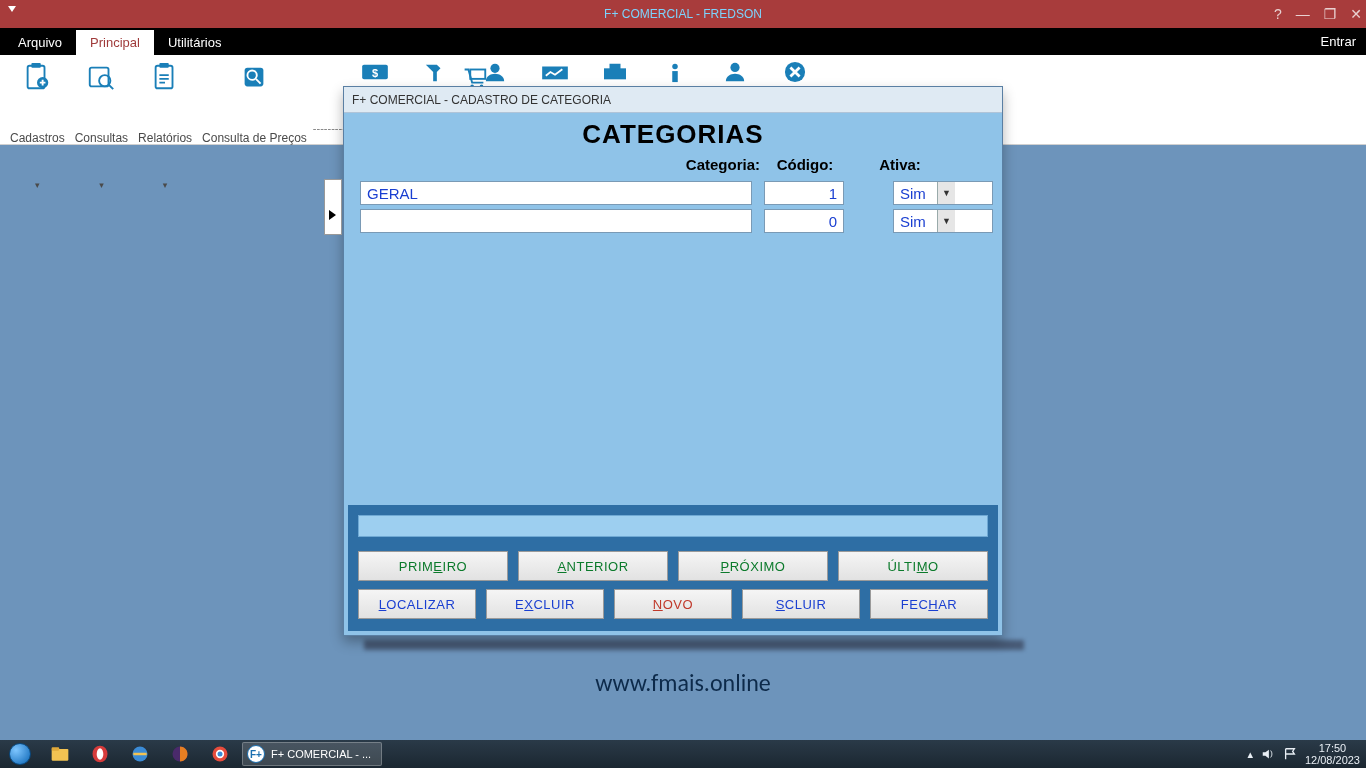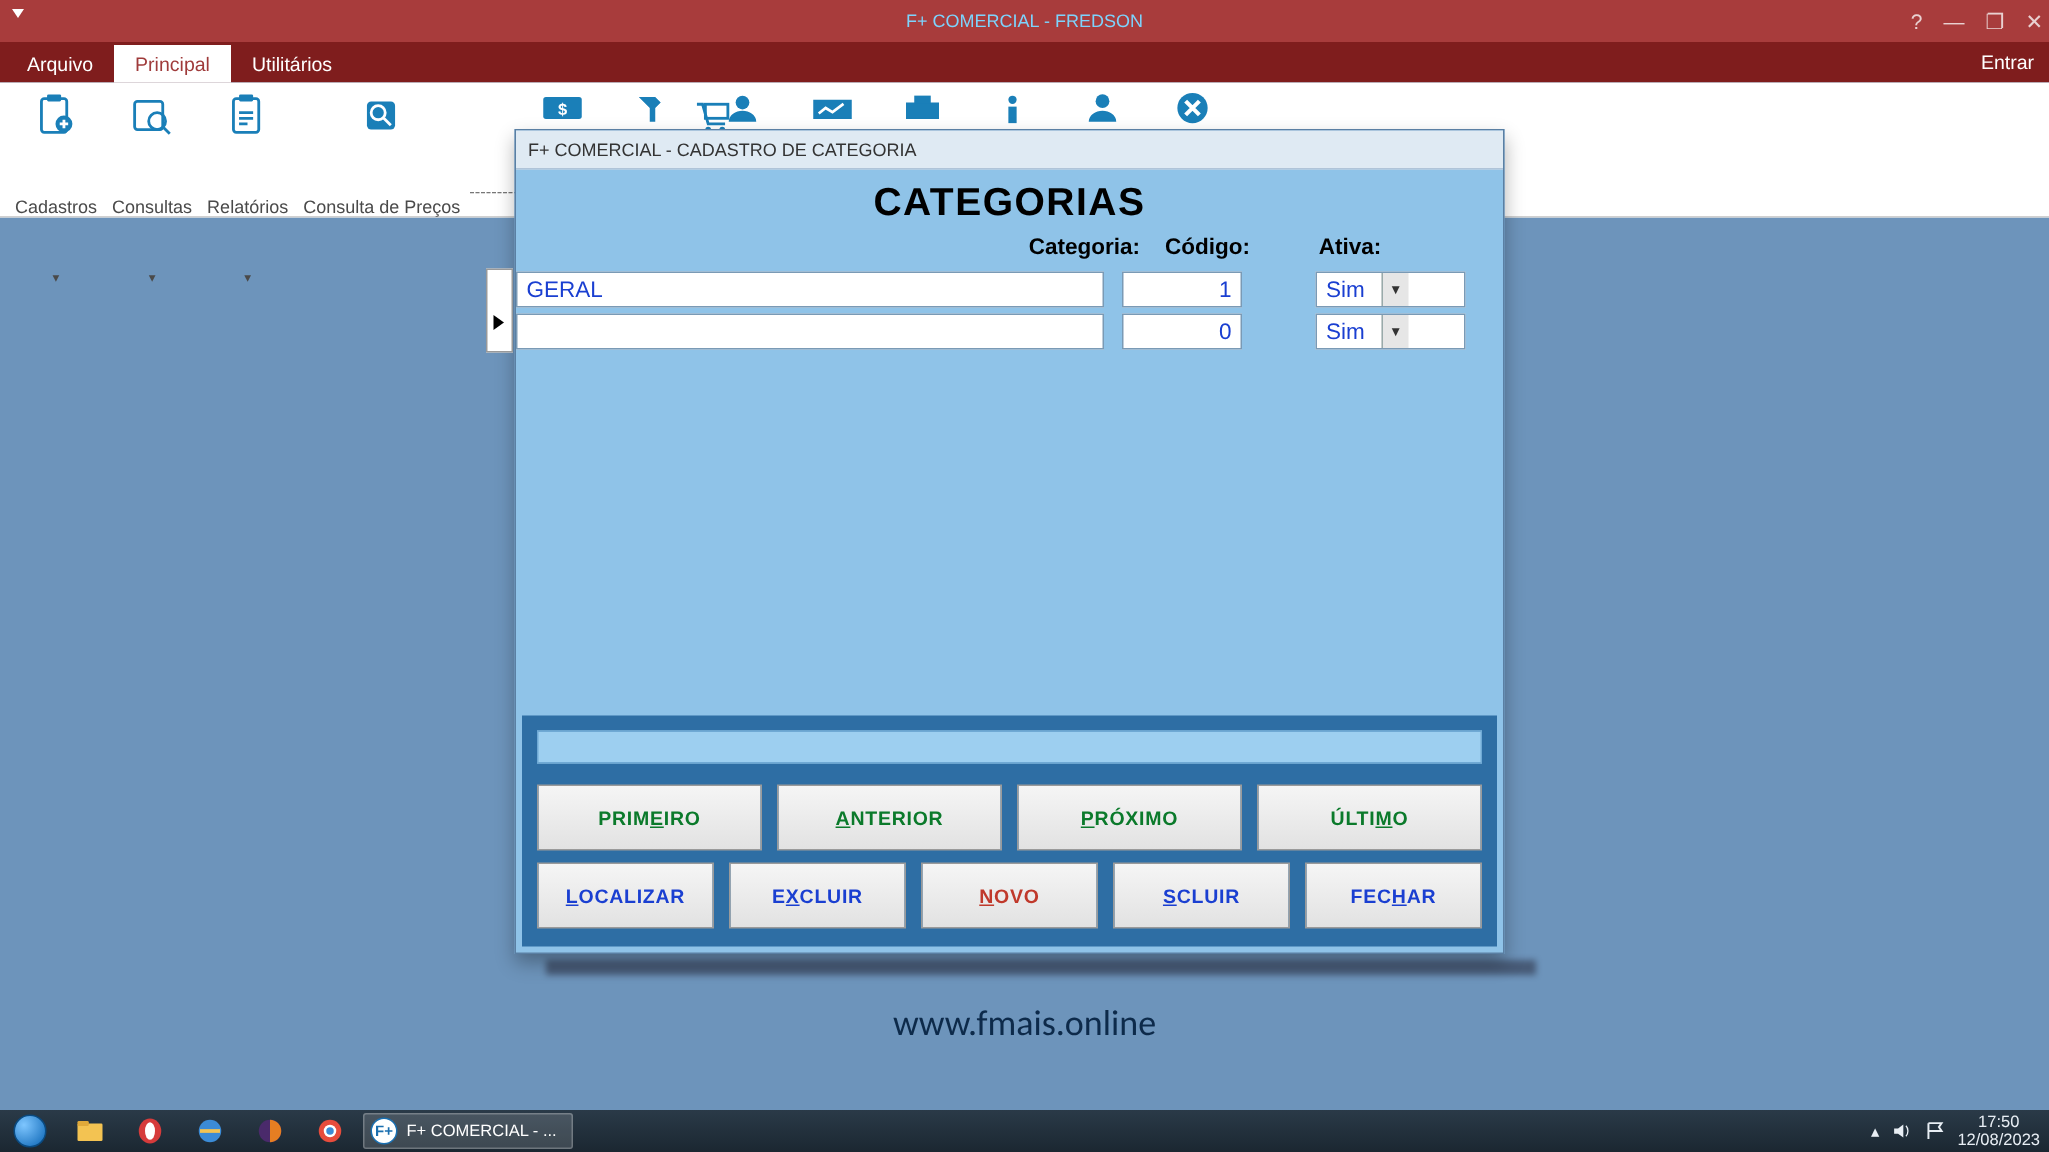--- a/index.html
+++ b/index.html
@@ -7,21 +7,21 @@
 
 
 .titlebar { height: 28px; background: #a83c3c; color: #fff; display: flex; align-items: center; position: relative; font-size: 12px; }
 .titlebar .qat { position: absolute; left: 8px; top: 6px; display: flex; align-items: center; gap: 4px; }
 .titlebar .qat .qat-menu { width: 0; height: 0; border-left: 4px solid transparent; border-right: 4px solid transparent; border-top: 6px solid #fff; }
 .titlebar .title-text { position: absolute; left: 50%; transform: translateX(-50%); color: #7dd3fc; font-size: 12px; }
 .titlebar .win-controls { position: absolute; right: 4px; top: 0; height: 28px; display: flex; align-items: center; gap: 14px; color: #e9d1d1; font-size: 14px; }
 .titlebar .win-controls span { cursor: pointer; }
 
 
-.menutabs { height: 27px; background: #7f1d1d; display: flex; align-items: flex-end; padding-left: 4px; position: relative; }
+.menutabs { height: 27px; background: #000000; display: flex; align-items: flex-end; padding-left: 4px; position: relative; }
 .menutabs .tab { padding: 5px 14px; font-size: 13px; color: #fff; cursor: pointer; }
 .menutabs .tab.active { background: #fff; color: #9f3a3a; }
 .menutabs .right { position: absolute; right: 10px; top: 0; height: 27px; display: flex; align-items: center; color: #fff; font-size: 13px; cursor: pointer; }
 
 
 .ribbon { height: 90px; background: #fff; border-bottom: 1px solid #d0d0d0; display: flex; align-items: flex-start; padding: 4px 6px; gap: 2px; position: relative; z-index: 1; }
 .ribbon .group { display: flex; flex-direction: column; align-items: center; justify-content: flex-start; padding: 2px 4px; gap: 36px; }
 .ribbon .group .icon-slot { height: 32px; display: flex; align-items: center; justify-content: center; }
 .ribbon .group .icon-slot svg { width: 30px; height: 30px; }
 .ribbon .group .label { font-size: 12px; color: #4a4a4a; margin-top: 2px; text-align: center; white-space: nowrap; }
@@ -35,37 +35,37 @@
 
 
 .dialog { position: absolute; left: 343px; top: 86px; width: 660px; height: 550px; background: #8fc3e8; border: 1px solid #5a7fa3; box-shadow: 0 6px 12px rgba(0,0,0,0.3); z-index: 5; }
 .dialog .dlg-title { height: 26px; background: #dfeaf3; border-bottom: 1px solid #b0c4d8; font-size: 12px; color: #333; display: flex; align-items: center; padding: 0 8px; }
 .dialog .heading { font-family: Arial, sans-serif; font-weight: bold; font-size: 26px; text-align: center; padding: 6px 0 2px; letter-spacing: 1px; }
 .dialog .col-headers { display: flex; font-size: 15px; font-weight: bold; padding: 4px 16px 6px; }
 .dialog .col-headers .h-cat { width: 400px; text-align: right; }
 .dialog .col-headers .h-cod { width: 90px; text-align: center; }
 .dialog .col-headers .h-ativa { width: 100px; text-align: center; }
 
-.dialog .rows { position: relative; }
+.dialog .rows { position: relative; padding-left: 16px; }
 .dialog .row { display: flex; align-items: center; gap: 12px; padding: 2px 0; }
 .dialog .row input.cat { width: 392px; height: 24px; border: 1px solid #7a9ab5; padding: 2px 6px; font-size: 15px; color: #1a3fd1; background: #fff; }
 .dialog .row input.cod { width: 80px; height: 24px; border: 1px solid #7a9ab5; padding: 2px 6px; font-size: 15px; color: #1a3fd1; text-align: right; background: #fff; }
 .dialog .row .sel-wrap { position: relative; width: 100px; height: 24px; }
 .dialog .row .sel-wrap input { width: 100%; height: 24px; border: 1px solid #7a9ab5; padding: 2px 22px 2px 6px; font-size: 15px; color: #1a3fd1; background: #fff; margin-left: 37px; }
 .dialog .row .sel-wrap .dd-btn { position: absolute; right: 1px; top: 1px; width: 18px; height: 22px; background: #e6e6e6; border-left: 1px solid #9aa; display: flex; align-items: center; justify-content: center; font-size: 9px; color: #333; cursor: pointer; }
 
 .record-marker { position: absolute; left: -20px; width: 18px; height: 56px; top: 0; background: #fff; border: 1px solid #999; }
 .record-marker .arrow { position: absolute; top: 30px; left: 4px; width: 0; height: 0; border-top: 5px solid transparent; border-bottom: 5px solid transparent; border-left: 7px solid #000; }
 
 
 .dlg-footer { position: absolute; left: 4px; right: 4px; bottom: 4px; background: #2e6ea4; padding: 10px 10px 12px; }
 .dlg-footer .status-bar { height: 22px; background: #9dcff0; margin-bottom: 14px; border: 1px solid #6fa9d4; }
 .dlg-footer .btn-row { display: flex; gap: 10px; margin-bottom: 8px; }
 .dlg-footer .btn-row:last-child { margin-bottom: 0; }
-.dlg-footer button { flex: 1 1 0; height: 44px; background: linear-gradient(#f5f5f5, #e2e2e2); border: 1px solid #9a9a9a; font-size: 13px; font-weight: 700; cursor: pointer; letter-spacing: 0.5px; }
+.dlg-footer button { flex: 1 1 0; height: 30px; background: linear-gradient(#f5f5f5, #e2e2e2); border: 1px solid #9a9a9a; font-size: 13px; font-weight: 400; cursor: pointer; letter-spacing: 0.5px; }
 .dlg-footer button .ul { text-decoration: underline; }
 .dlg-footer .row1 button { color: #0b7a2b; }
 .dlg-footer .row2 button { color: #1a3fd1; }
 .dlg-footer .row1 .four { flex: 1 1 0; }
 .dlg-footer .row2 .five { flex: 1 1 0; }
 .dlg-footer .novo-inner { color: #c0392b; }
 
 
 .dlg-shadow { position: absolute; left: 364px; top: 640px; width: 660px; height: 10px; background: #223; filter: blur(2px); opacity: 0.5; z-index: 4; }
 

